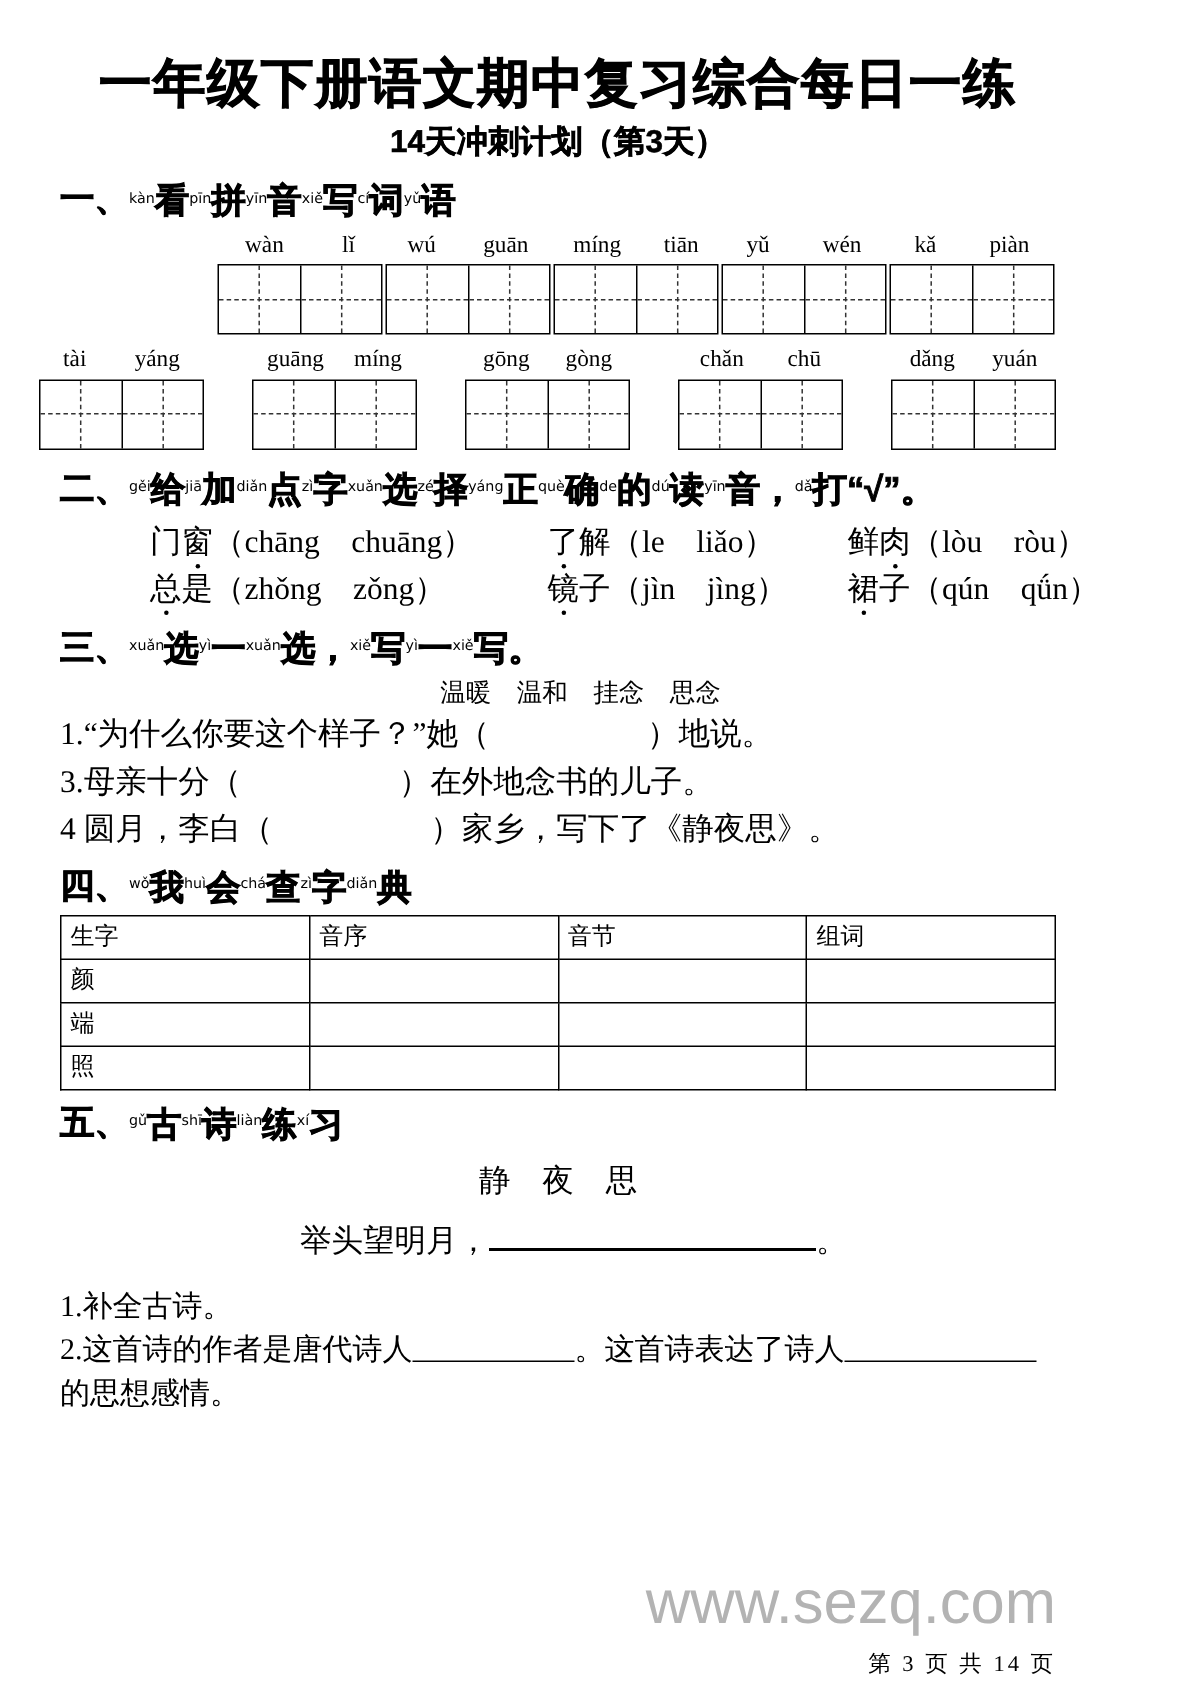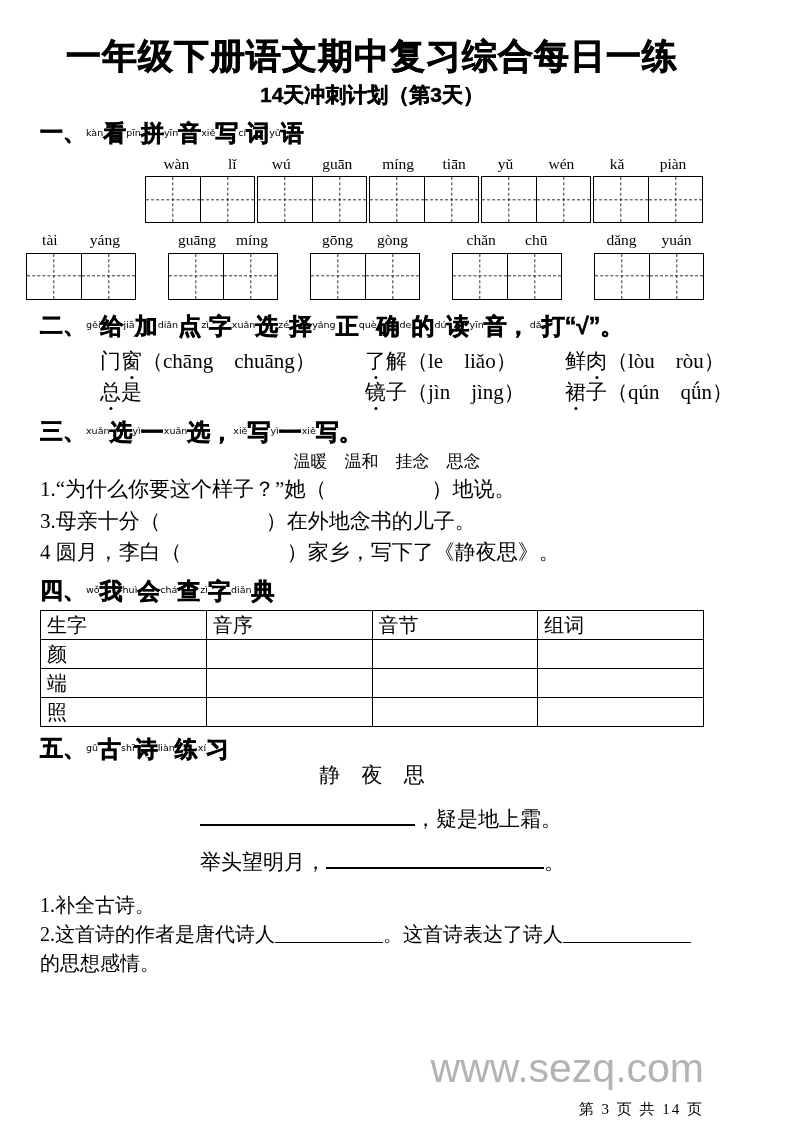--- a/index.html
+++ b/index.html
@@ -176,21 +176,21 @@
   
   table.dict {
     width: 100%;
     border-collapse: collapse;
     table-layout: fixed;
   }
   table.dict td {
     border: 1.4px solid #000;
     height: 26px;
     padding: 1px 6px;
-    font-size: 20px;
+    font-size: 16px;
     line-height: 1.2;
     vertical-align: middle;
   }
 
   
   .poem-title {
     text-align: center;
     font-size: 21px;
     letter-spacing: 8px;
     padding-left: 8px;
@@ -476,20 +476,21 @@
           <div class="choice-item" style="position: absolute; left: 525px;">
             <span>鲜</span>
             <span class="dotted">肉</span>
             <span>（lòu　ròu）</span>
           </div>
         </div>
         <div class="choice-row" style="position: relative; height: 31px;">
           <div class="choice-item" style="position: absolute; left: 60px;">
             <span class="dotted">总</span>
             <span>是</span>
+            <span>（zhǒng　zǒng）</span>
           </div>
           <div class="choice-item" style="position: absolute; left: 325px;">
             <span class="dotted">镜</span>
             <span>子</span>
             <span>（jìn　jìng）</span>
           </div>
           <div class="choice-item" style="position: absolute; left: 525px;">
             <span class="dotted">裙</span>
             <span>子</span>
             <span>（qún　qǘn）</span>
@@ -618,26 +619,22 @@
             <span class="rt">liàn</span>
             <span class="rb">练</span>
           </span>
           <span class="ruby-ch">
             <span class="rt">xí</span>
             <span class="rb">习</span>
           </span>
         </span>
     </div>
 
-    <div class="poem-title" style="margin-top:0;">静 夜 思</div>
-
-    <div class="poem-line" style="margin-top:12px; padding-left:160px;">
-      <span class="blank-ul" style="width:215px;"></span>
-      <span>，疑是地上霜。</span>
-    </div>
+    <div class="poem-title" style="margin-top:12px;">静 夜 思</div>
+
 
     <div class="poem-line" style="margin-top:8px; padding-left:160px;">
       <span>举头望明月，</span>
       <span class="blank-ul" style="width:218px;"></span>
       <span>。</span>
     </div>
 
     <div class="qline" style="margin-top:12px;">1.补全古诗。</div>
 
     <div class="qline">

